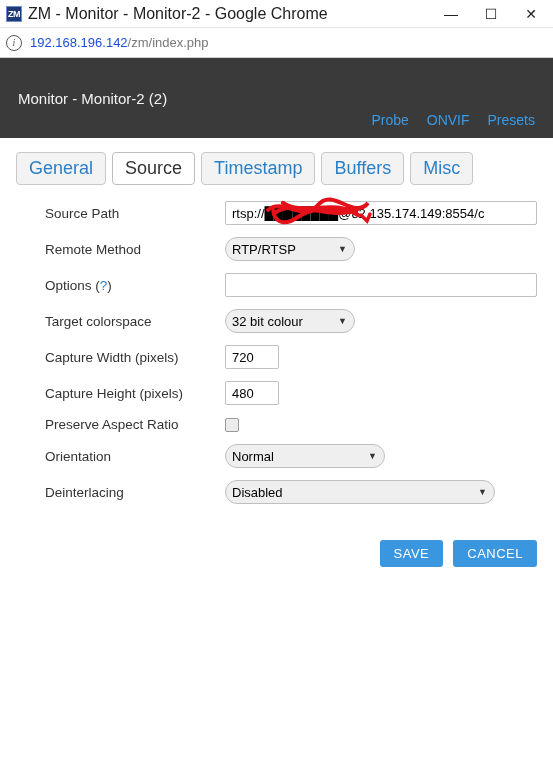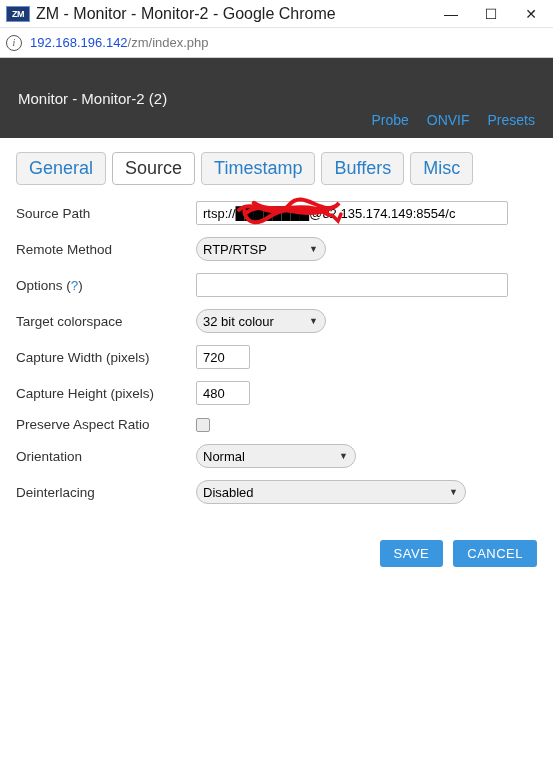--- a/index.html
+++ b/index.html
@@ -14,21 +14,21 @@
   
   .win-titlebar {
     display: flex;
     align-items: center;
     height: 28px;
     padding: 0 4px 0 6px;
     background: #fff;
     border-bottom: 1px solid #e5e5e5;
   }
   .win-favicon {
-    width: 24px; height: 16px;
+    width: 16px; height: 16px;
     display: inline-flex; align-items: center; justify-content: center;
     font-weight: bold; font-size: 9px;
     background: #1f3b73; color: #fff;
     margin-right: 6px;
     border:1px solid #6e8ed0;
     letter-spacing:-0.5px;
   }
   .win-title { flex: 1; font-size: 16px; color: #222; }
   .win-btns { display: flex; gap: 16px; padding-right:6px;}
   .win-btn { width: 24px; height: 22px; display:flex;align-items:center;justify-content:center; font-size:14px; color:#222;}
@@ -80,20 +80,21 @@
     background:#fff;
     color:#333;
     border-color:#bdbdbd;
   }
   
   .form { padding: 4px 16px 18px 16px; }
   .row {
     display:flex;
     align-items:center;
     padding:6px 0;
+    margin-left:29px;
   }
   .label {
     width:180px;
     color:#333;
     font-size:13.5px;
   }
   .help { color:#2a7fc7; }
   .field { flex:1; display:flex; }
   .text-input {
     height:24px;

